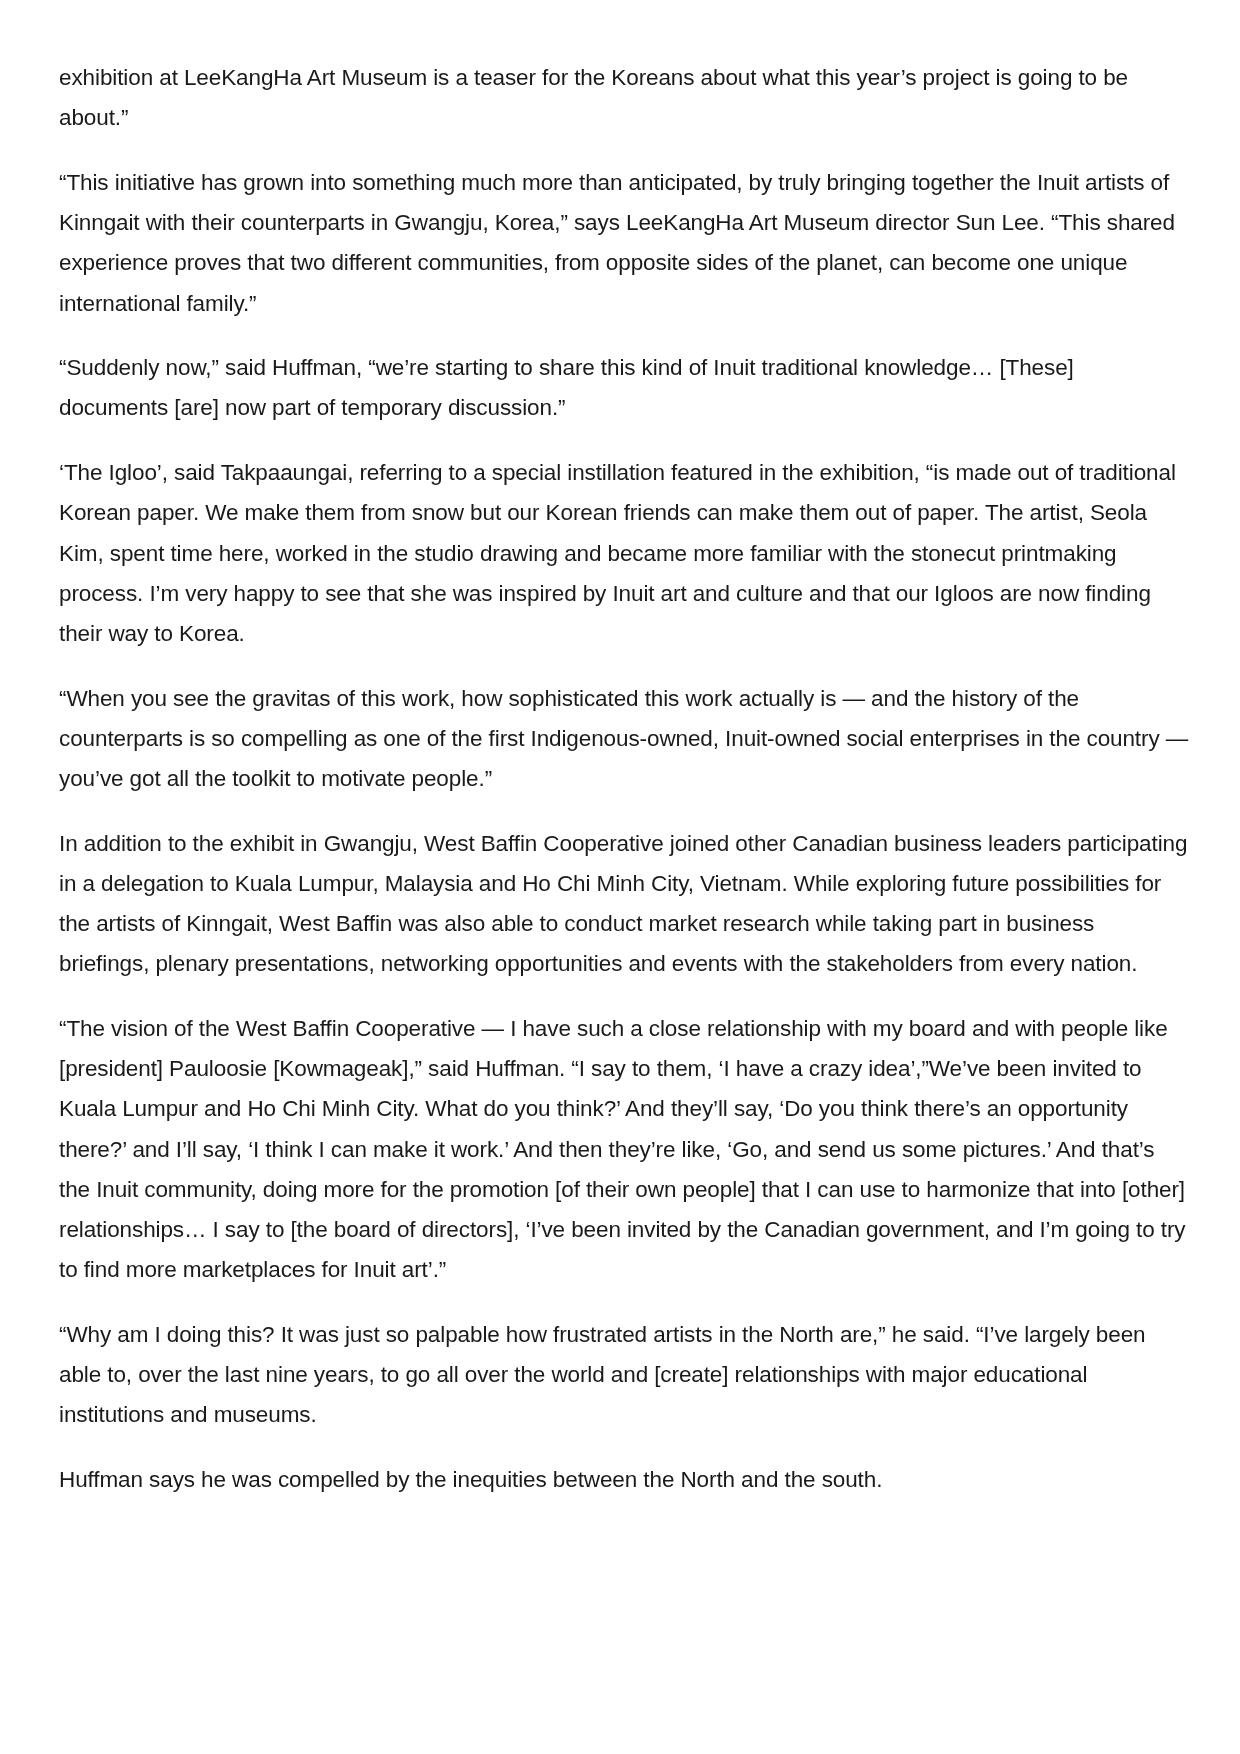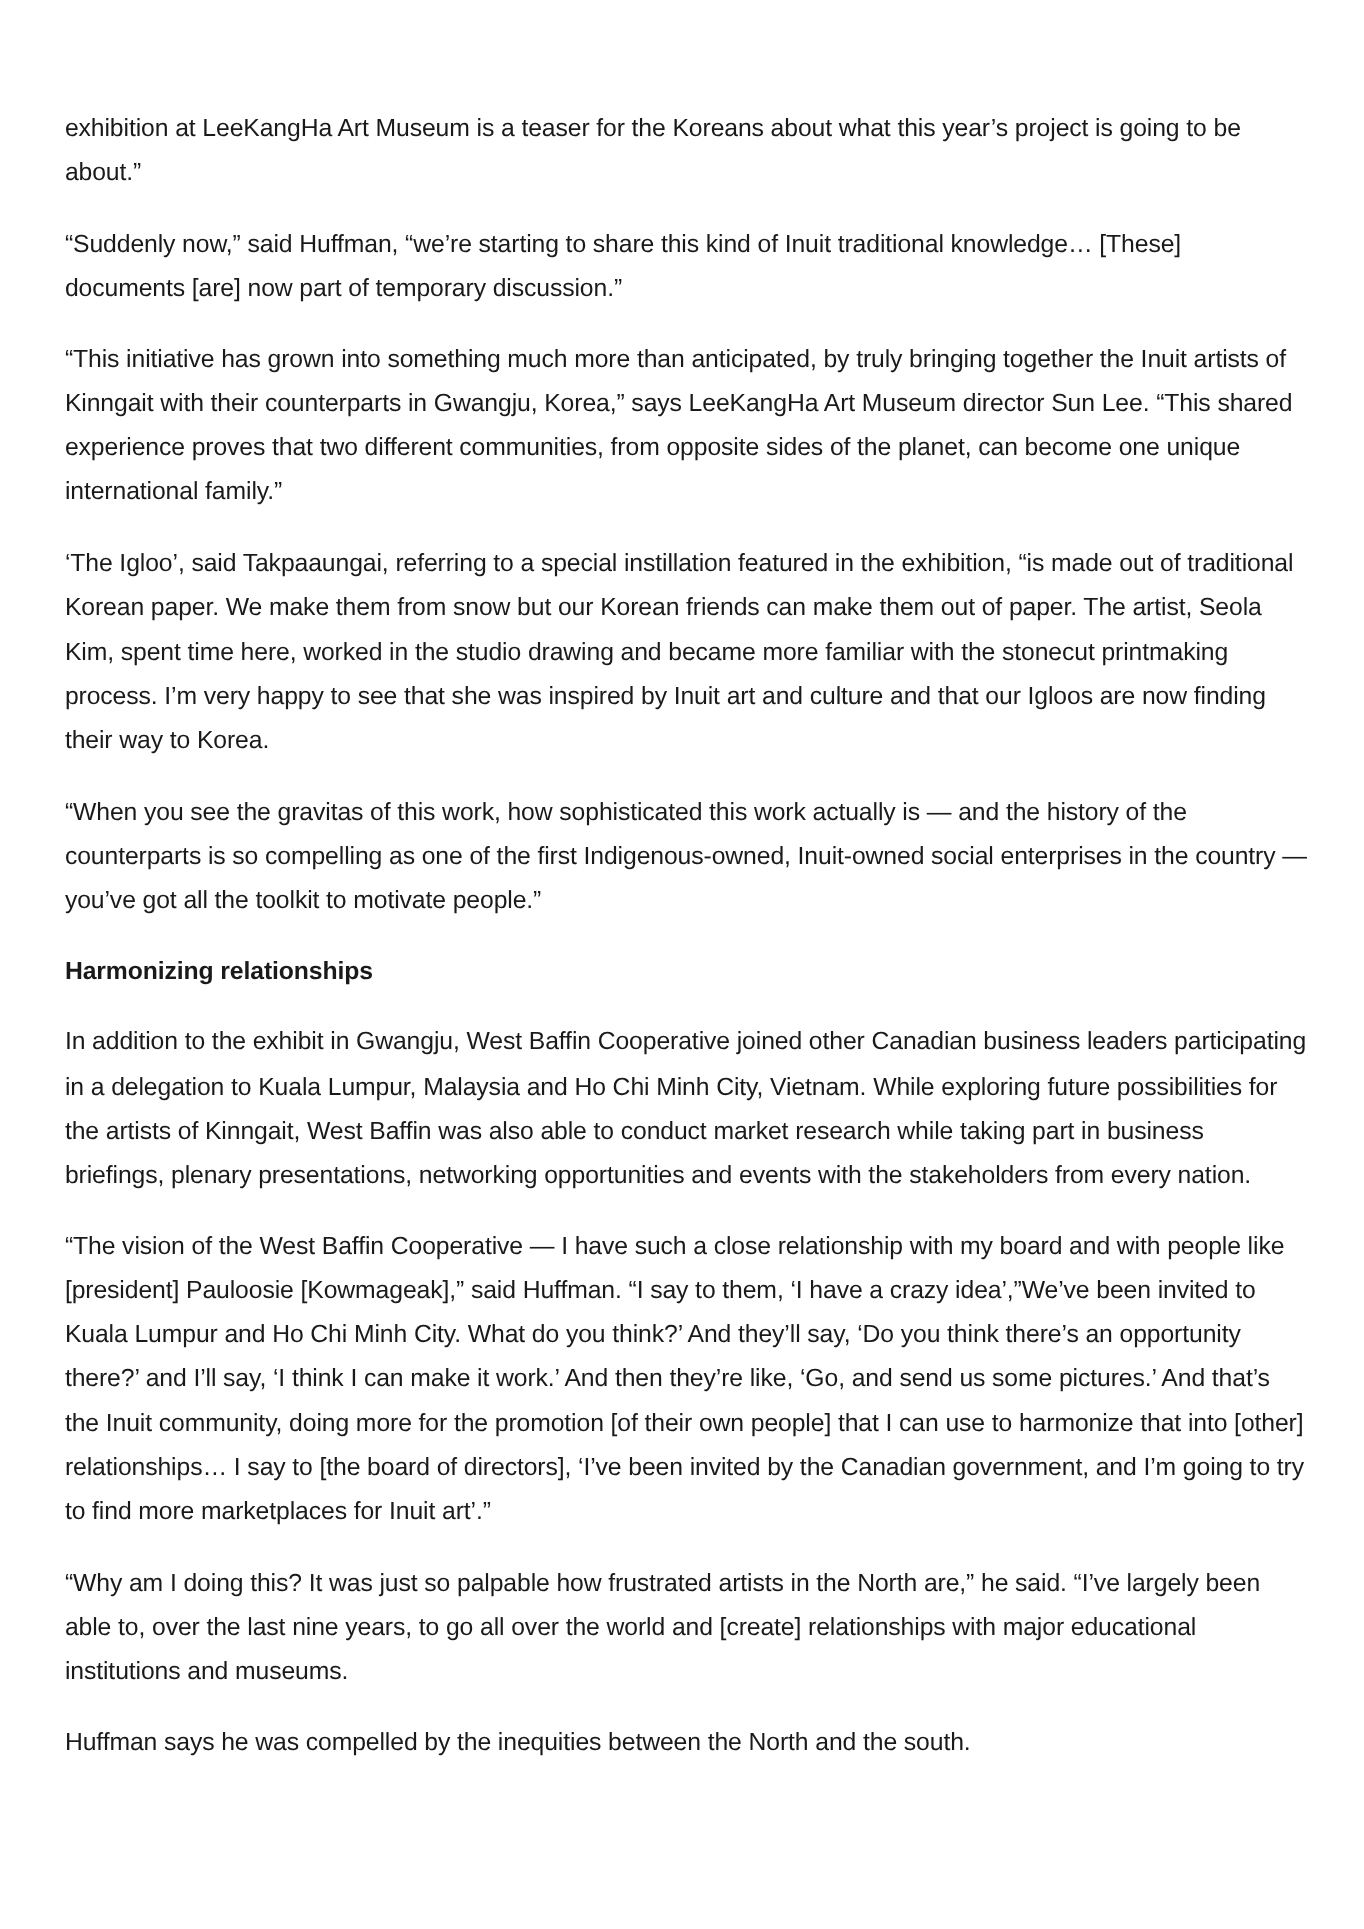--- a/index.html
+++ b/index.html
@@ -16,39 +16,37 @@
     .page {
       position: absolute;
       left: 59px;
       top: 58px;
       width: 1130px;
       font-family: "Liberation Sans", sans-serif;
       font-size: 22.5px;
       line-height: 40.2px;
       color: #1a1a1a;
       letter-spacing: -0.1px;
-      margin-top: 39px;
     }
     .page p {
       margin: 0 0 24.5px 0;
     }
     .page h3 {
       margin: 0 0 24.5px 0;
       font-size: 22.5px;
       line-height: 40.2px;
       font-weight: bold;
     }
   </style>
 </head>
 <body>
 
 <div class="page">
   <p>exhibition at LeeKangHa Art Museum is a teaser for the Koreans about what this year’s project is going to be about.”</p>
+  <p>“This initiative has grown into something much more than anticipated, by truly bringing together the Inuit artists of Kinngait with their counterparts in Gwangju, Korea,” says LeeKangHa Art Museum director Sun Lee. “This shared experience proves that two different communities, from opposite sides of the planet, can become one unique international family.”</p>
   <p>“Suddenly now,” said Huffman, “we’re starting to share this kind of Inuit traditional knowledge… [These] documents [are] now part of temporary discussion.”</p>
-  <p>“This initiative has grown into something much more than anticipated, by truly bringing together the Inuit artists of Kinngait with their counterparts in Gwangju, Korea,” says LeeKangHa Art Museum director Sun Lee. “This shared experience proves that two different communities, from opposite sides of the planet, can become one unique international family.”</p>
   <p>‘The Igloo’, said Takpaaungai, referring to a special instillation featured in the exhibition, “is made out of traditional Korean paper. We make them from snow but our Korean friends can make them out of paper. The artist, Seola Kim, spent time here, worked in the studio drawing and became more familiar with the stonecut printmaking process. I’m very happy to see that she was inspired by Inuit art and culture and that our Igloos are now finding their way to Korea.</p>
   <p>“When you see the gravitas of this work, how sophisticated this work actually is — and the history of the counterparts is so compelling as one of the first Indigenous-owned, Inuit-owned social enterprises in the country — you’ve got all the toolkit to motivate people.”</p>
-  <h3>Harmonizing relationships</h3>
   <p>In addition to the exhibit in Gwangju, West Baffin Cooperative joined other Canadian business leaders participating in a delegation to Kuala Lumpur, Malaysia and Ho Chi Minh City, Vietnam. While exploring future possibilities for the artists of Kinngait, West Baffin was also able to conduct market research while taking part in business briefings, plenary presentations, networking opportunities and events with the stakeholders from every nation.</p>
   <p>“The vision of the West Baffin Cooperative — I have such a close relationship with my board and with people like [president] Pauloosie [Kowmageak],” said Huffman. “I say to them, ‘I have a crazy idea’,”We’ve been invited to Kuala Lumpur and Ho Chi Minh City. What do you think?’ And they’ll say, ‘Do you think there’s an opportunity there?’ and I’ll say, ‘I think I can make it work.’ And then they’re like, ‘Go, and send us some pictures.’ And that’s the Inuit community, doing more for the promotion [of their own people] that I can use to harmonize that into [other] relationships… I say to [the board of directors], ‘I’ve been invited by the Canadian government, and I’m going to try to find more marketplaces for Inuit art’.”</p>
   <p>“Why am I doing this? It was just so palpable how frustrated artists in the North are,” he said. “I’ve largely been able to, over the last nine years, to go all over the world and [create] relationships with major educational institutions and museums.</p>
   <p>Huffman says he was compelled by the inequities between the North and the south.</p>
 </div>
 
 </body></html>

